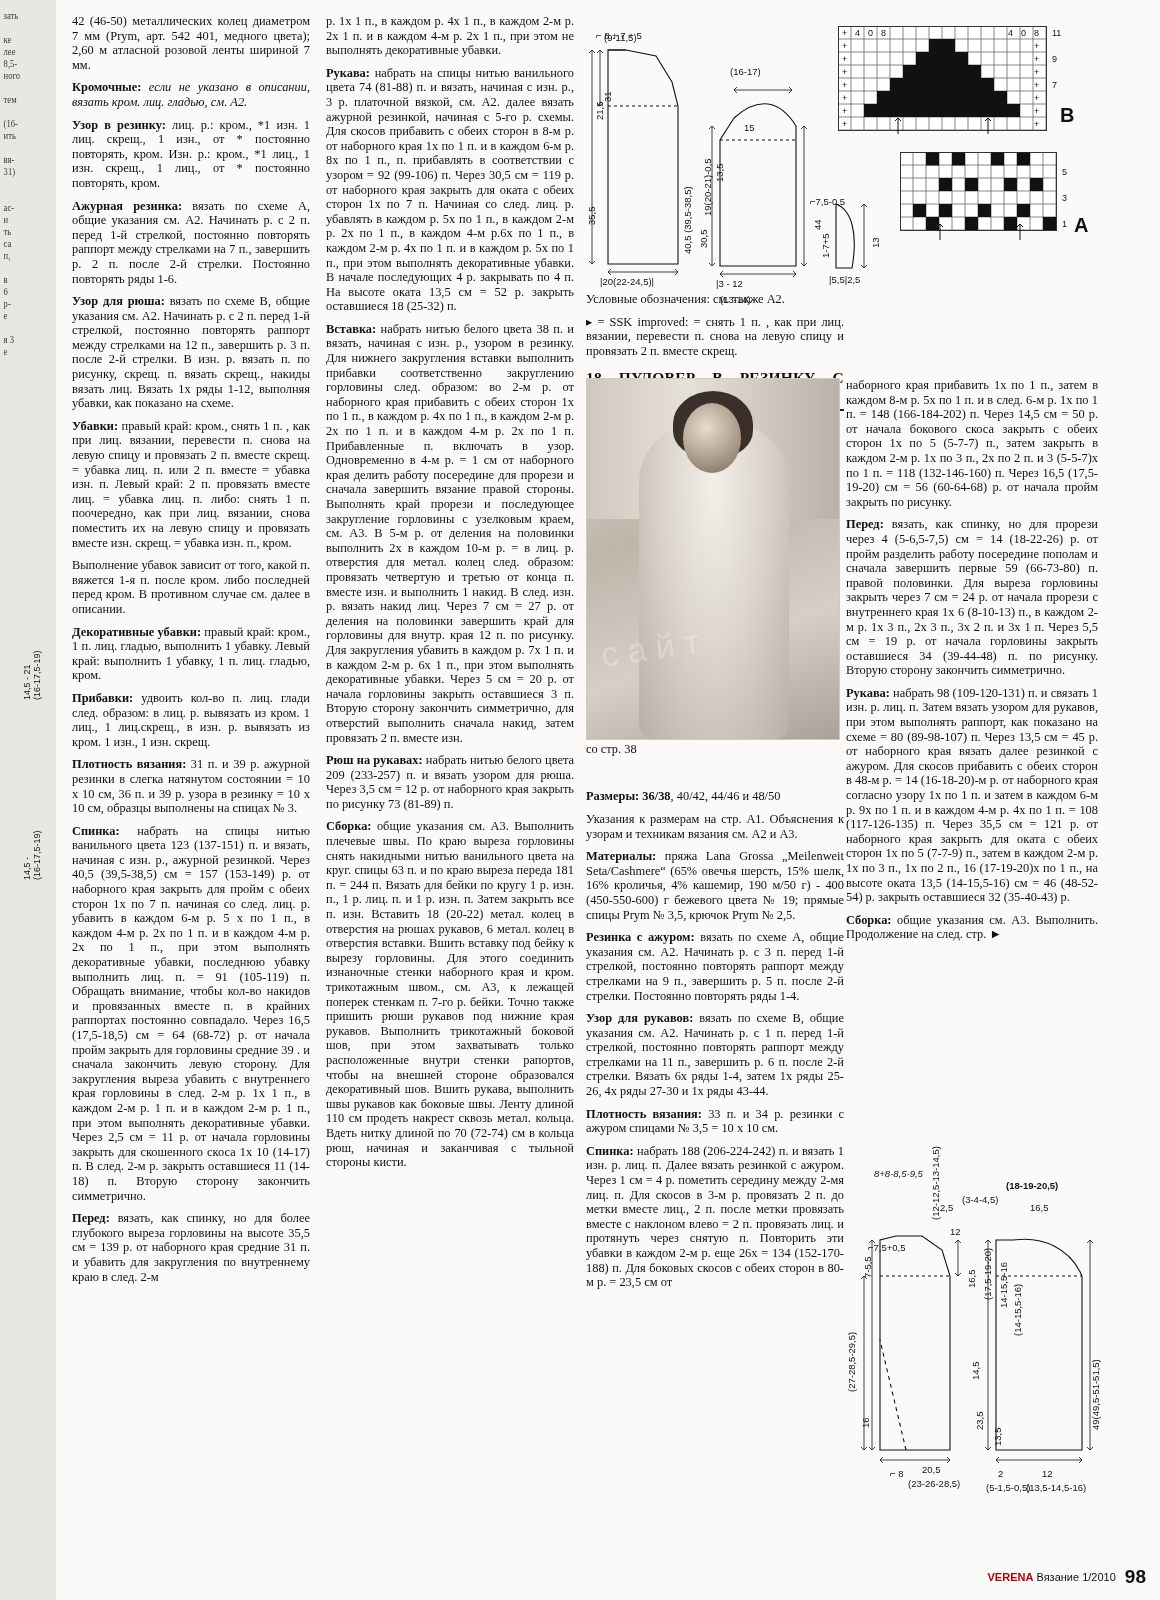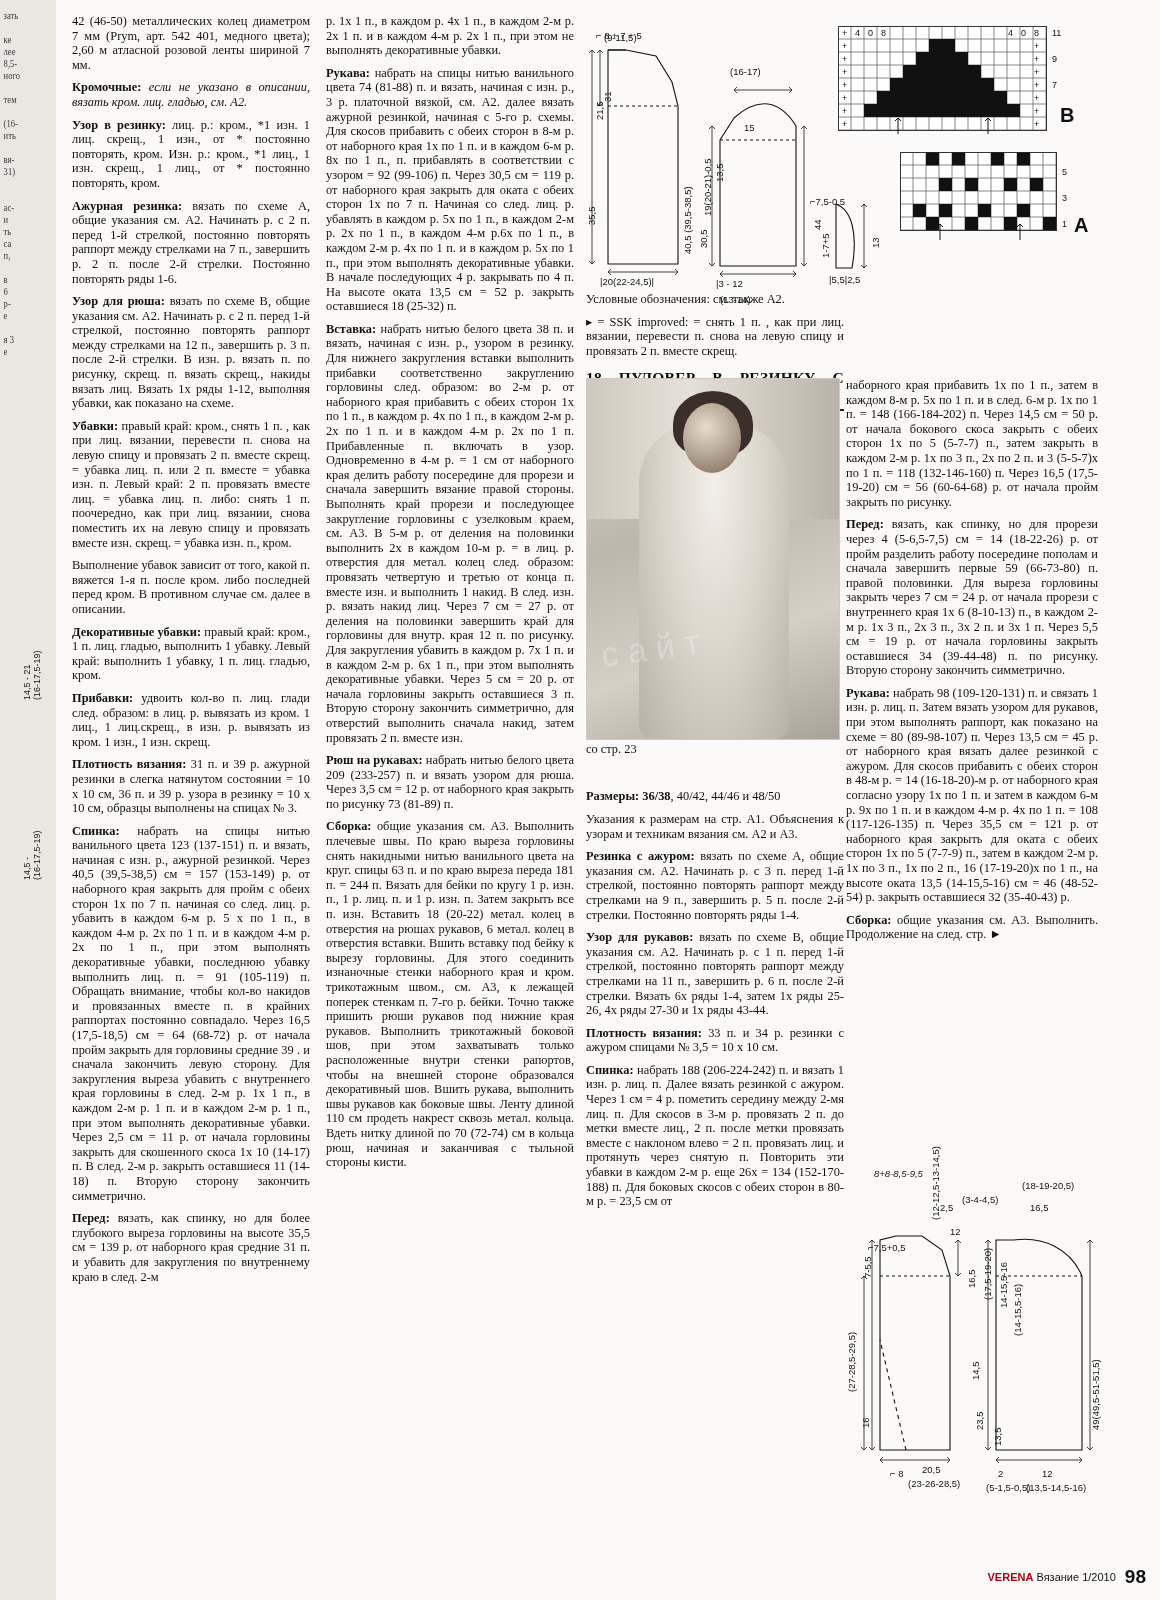--- a/index.html
+++ b/index.html
@@ -77,20 +77,21 @@
   </div>
 
   <div class="col c3" style="top:292px;">
     <p>Условные обозначения: см. также А2.</p>
     <p><span style="font-family:'Liberation Sans',sans-serif;">▸</span> <span>= SSK improved: = снять 1 п. , как при лиц. вязании, перевести п. снова на левую спицу и провязать 2 п. вместе скрещ.</span></p>
     <div class="hdr">18 ПУЛОВЕР В РЕЗИНКУ С АЖУРОМ</div>
     <div style="height:372px"></div>
     <div id="c3-body">
         <p><b>Размеры:</b> <b>36/38</b>, 40/42, 44/46 и 48/50</p>
         <p>Указания к размерам на стр. А1. Объяснения к узорам и техникам вязания см. А2 и А3.</p>
+        <p><b>Материалы:</b> пряжа Lana Grossa „Meilenweit Seta/Cashmere“ (65% овечья шерсть, 15% шелк, 16% кроличья, 4% кашемир, 190 м/50 г) - 400 (450-550-600) г бежевого цвета № 19; прямые спицы Prym № 3,5, крючок Prym № 2,5.</p>
         <p><b>Резинка с ажуром:</b> вязать по схеме А, общие указания см. А2. Начинать р. с 3 п. перед 1-й стрелкой, постоянно повторять раппорт между стрелками на 9 п., завершить р. 5 п. после 2-й стрелки. Постоянно повторять ряды 1-4.</p>
         <p><b>Узор для рукавов:</b> вязать по схеме В, общие указания см. А2. Начинать р. с 1 п. перед 1-й стрелкой, постоянно повторять раппорт между стрелками на 11 п., завершить р. 6 п. после 2-й стрелки. Вязать 6х ряды 1-4, затем 1х ряды 25-26, 4х ряды 27-30 и 1х ряды 43-44.</p>
         <p><b>Плотность вязания:</b> 33 п. и 34 р. резинки с ажуром спицами № 3,5 = 10 х 10 см.</p>
         <p><b>Спинка:</b> набрать 188 (206-224-242) п. и вязать 1 изн. р. лиц. п. Далее вязать резинкой с ажуром. Через 1 см = 4 р. пометить середину между 2-мя лиц. п. Для скосов в 3-м р. провязать 2 п. до метки вместе лиц., 2 п. после метки провязать вместе с наклоном влево = 2 п. провязать лиц. и протянуть через снятую п. Повторить эти убавки в каждом 2-м р. еще 26х = 134 (152-170-188) п. Для боковых скосов с обеих сторон в 80-м р. = 23,5 см от</p>
       </div>
   </div>
 
   <div class="col c4" style="top:378px;">
     <div id="c4-body">
         <p>наборного края прибавить 1х по 1 п., затем в каждом 8-м р. 5х по 1 п. и в след. 6-м р. 1х по 1 п. = 148 (166-184-202) п. Через 14,5 см = 50 р. от начала бокового скоса закрыть с обеих сторон 1х по 5 (5-7-7) п., затем закрыть в каждом 2-м р. 1х по 3 п., 2х по 2 п. и 3 (5-5-7)х по 1 п. = 118 (132-146-160) п. Через 16,5 (17,5-19-20) см = 56 (60-64-68) р. от начала пройм закрыть по рисунку.</p>
@@ -100,21 +101,21 @@
       </div>
   </div>
 
   <div class="photo">
     <div class="bg1"></div>
     <div class="fig"></div>
     <div class="hair"></div>
     <div class="head"></div>
     <div class="wm">с а й т</div>
   </div>
-  <div class="caption">со стр. 23</div>
+  <div class="caption">со стр. 38</div>
 
   <div class="schem" style="left:586px;top:10px;width:260px;height:280px;">
     <svg width="260" height="280" viewBox="0 0 260 280">
       <g stroke="#111" fill="none" stroke-width="1.1">
         <path d="M22,40 L22,254 L92,254 L92,96 L86,72 L70,46 L40,40 Z"></path>
         <path d="M22,40 L40,40"></path>
         <path d="M22,96 L92,96" stroke-dasharray="3,3"></path>
       </g>
       <g stroke="#111" fill="none" stroke-width="0.8">
         <path d="M14,40 L14,96 M11,43 L14,40 L17,43 M11,93 L14,96 L17,93"></path>
@@ -312,21 +313,21 @@
         <path d="M244,60 L244,270 M241,63 L244,60 L247,63 M241,267 L244,270 L247,267"></path>
         <path d="M150,280 L236,280 M153,277 L150,280 L153,283 M233,277 L236,280 L233,283"></path>
       </g>
     </svg>
     <div class="lbl" style="left:28px;top:-12px;font-style:italic;">8+8-8,5-9,5</div>
     <div class="lbl" style="left:22px;top:44px;margin-top:18px;">⌐7,5+0,5</div>
     <div class="vlbl" style="left:84px;top:40px;">(12-12,5-13-14,5)</div>
     <div class="lbl" style="left:94px;top:22px;">2,5</div>
     <div class="lbl" style="left:104px;top:46px;">12</div>
     <div class="lbl" style="left:116px;top:14px;">(3-4-4,5)</div>
-    <div class="lbl" style="left:176px;top:0px;">(18-19-20,5)</div>
+    <div class="lbl" style="left:160px;top:0px;font-weight:bold;">(18-19-20,5)</div>
     <div class="lbl" style="left:184px;top:22px;">16,5</div>
     <div class="vlbl" style="left:120px;top:108px;">16,5</div>
     <div class="vlbl" style="left:136px;top:120px;">(17,5-19-20)</div>
     <div class="vlbl" style="left:124px;top:200px;">14,5</div>
     <div class="vlbl" style="left:152px;top:128px;">14-15,5-16</div>
     <div class="vlbl" style="left:166px;top:156px;">(14-15,5-16)</div>
     <div class="vlbl" style="left:128px;top:250px;">23,5</div>
     <div class="vlbl" style="left:146px;top:266px;">13,5</div>
     <div class="vlbl" style="left:244px;top:250px;">49(49,5-51-51,5)</div>
     <div class="vlbl" style="left:0px;top:212px;">(27-28,5-29,5)</div>

